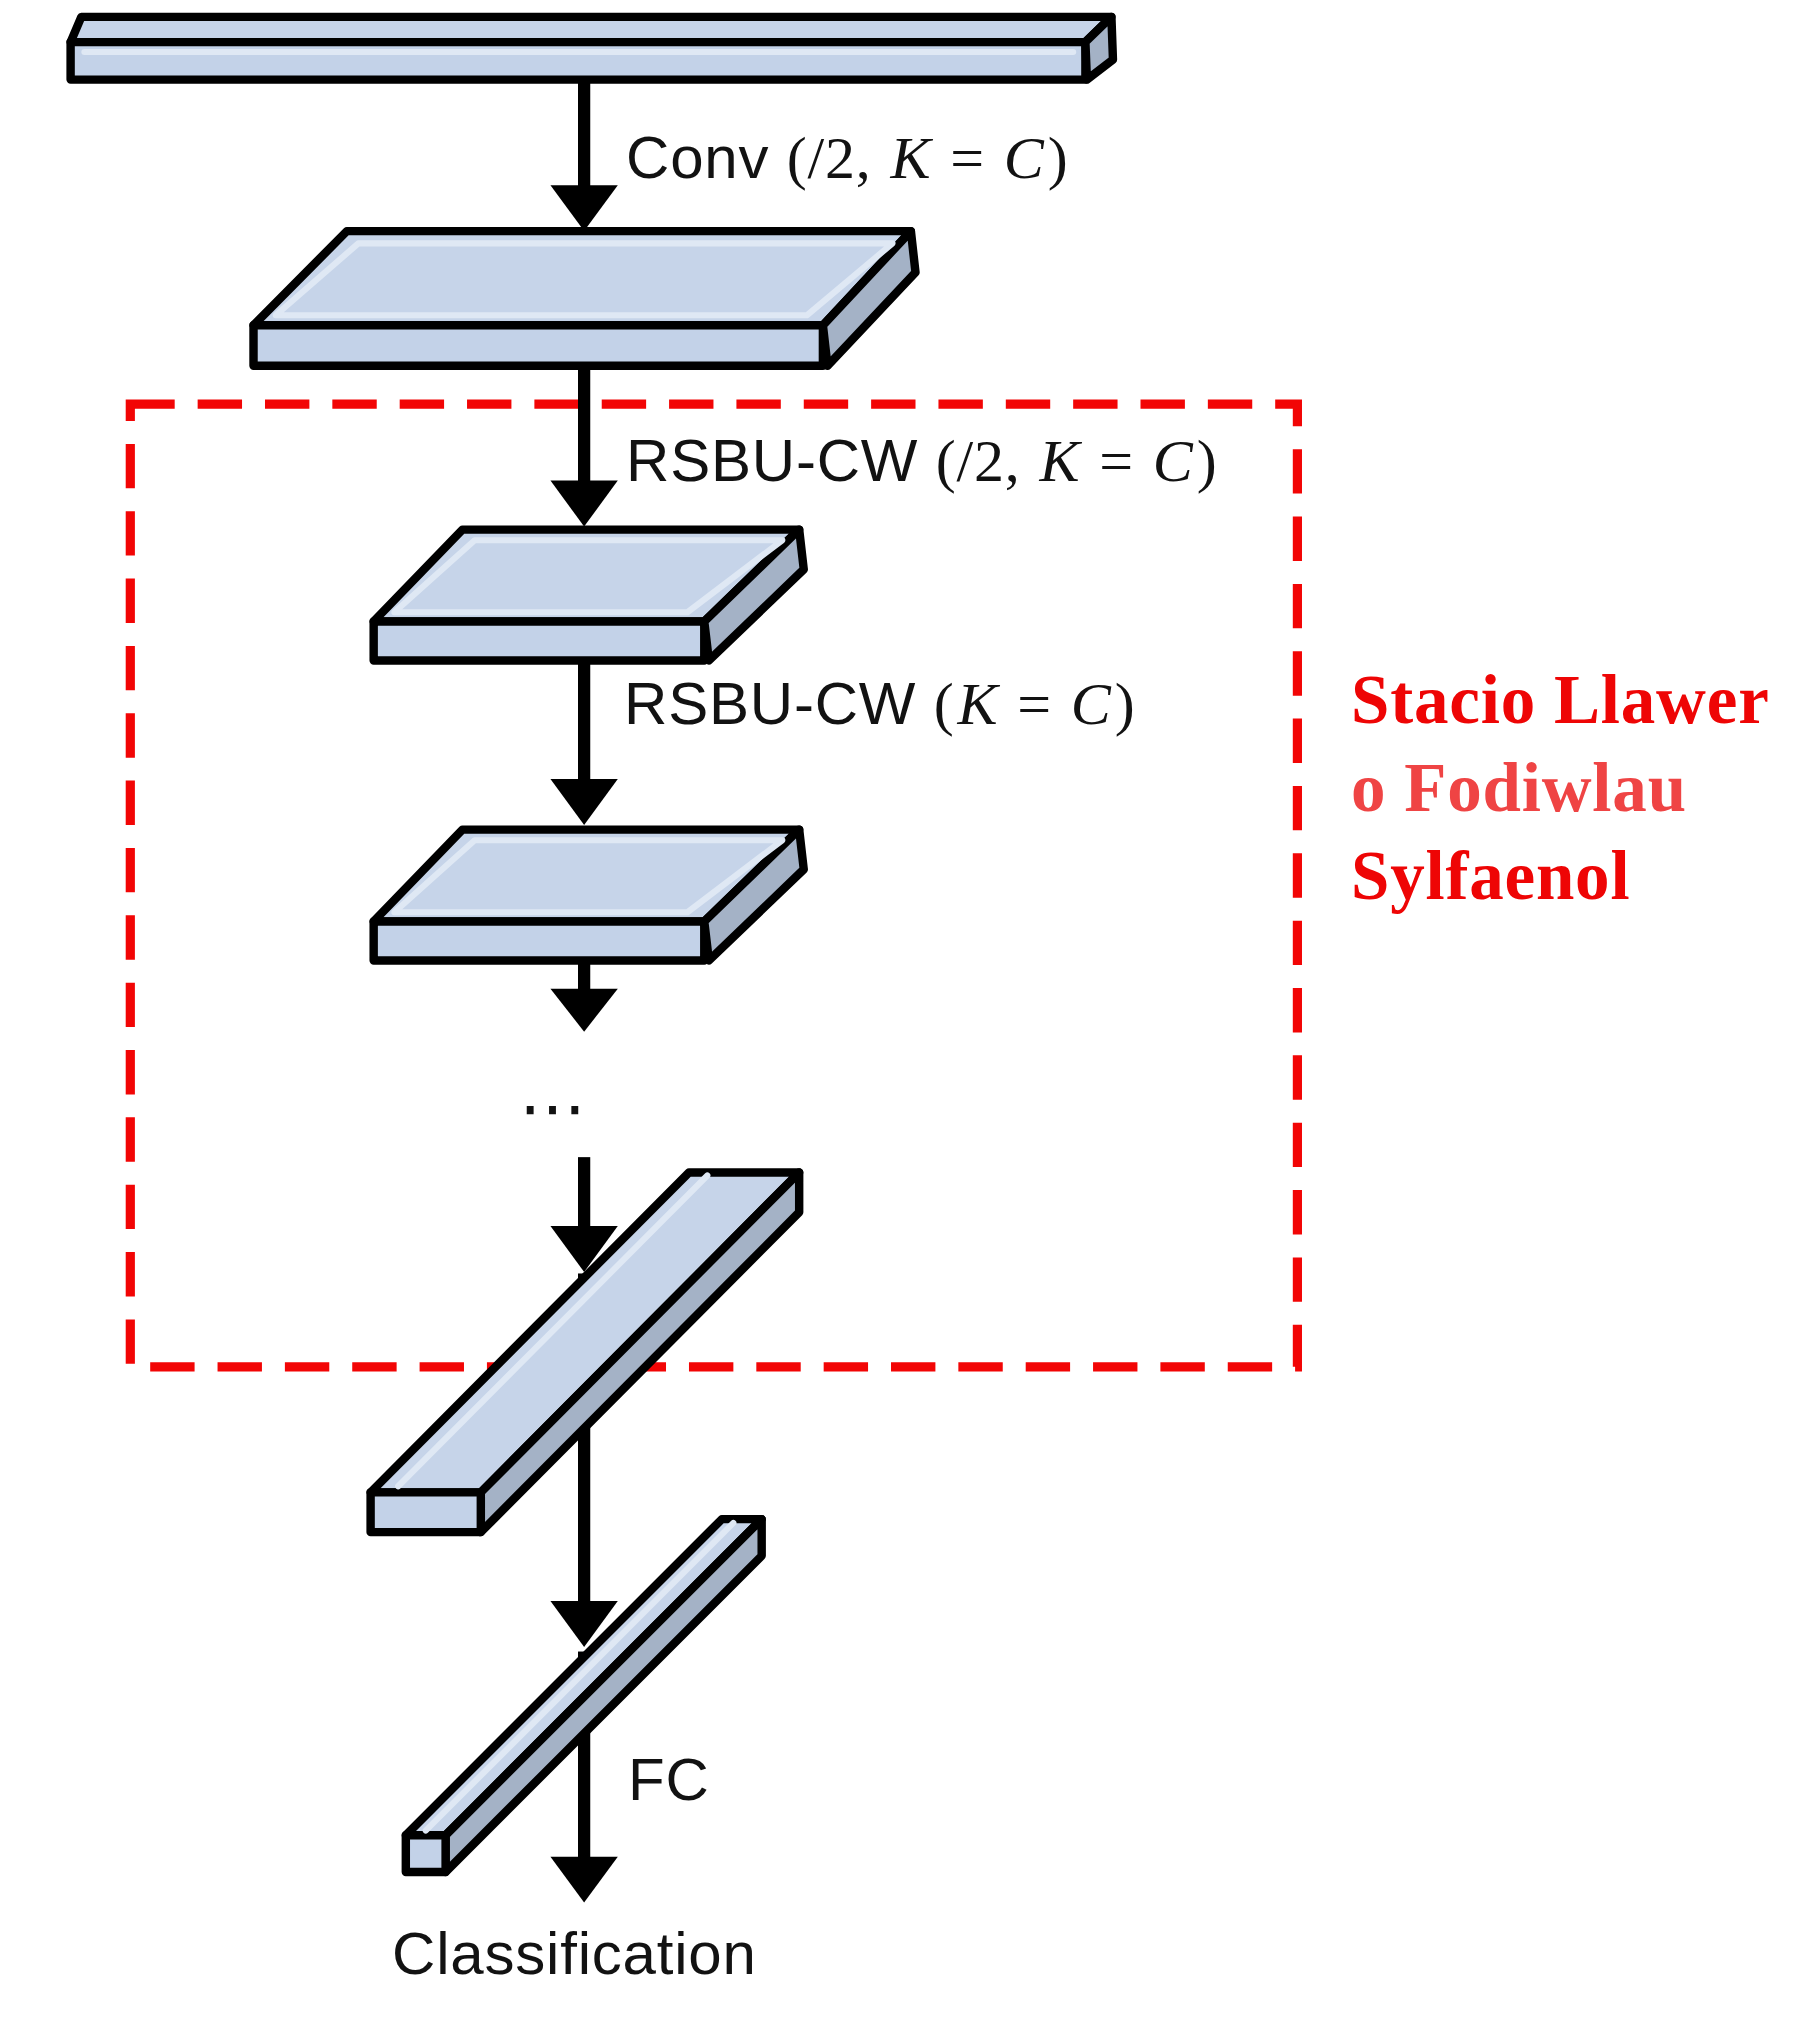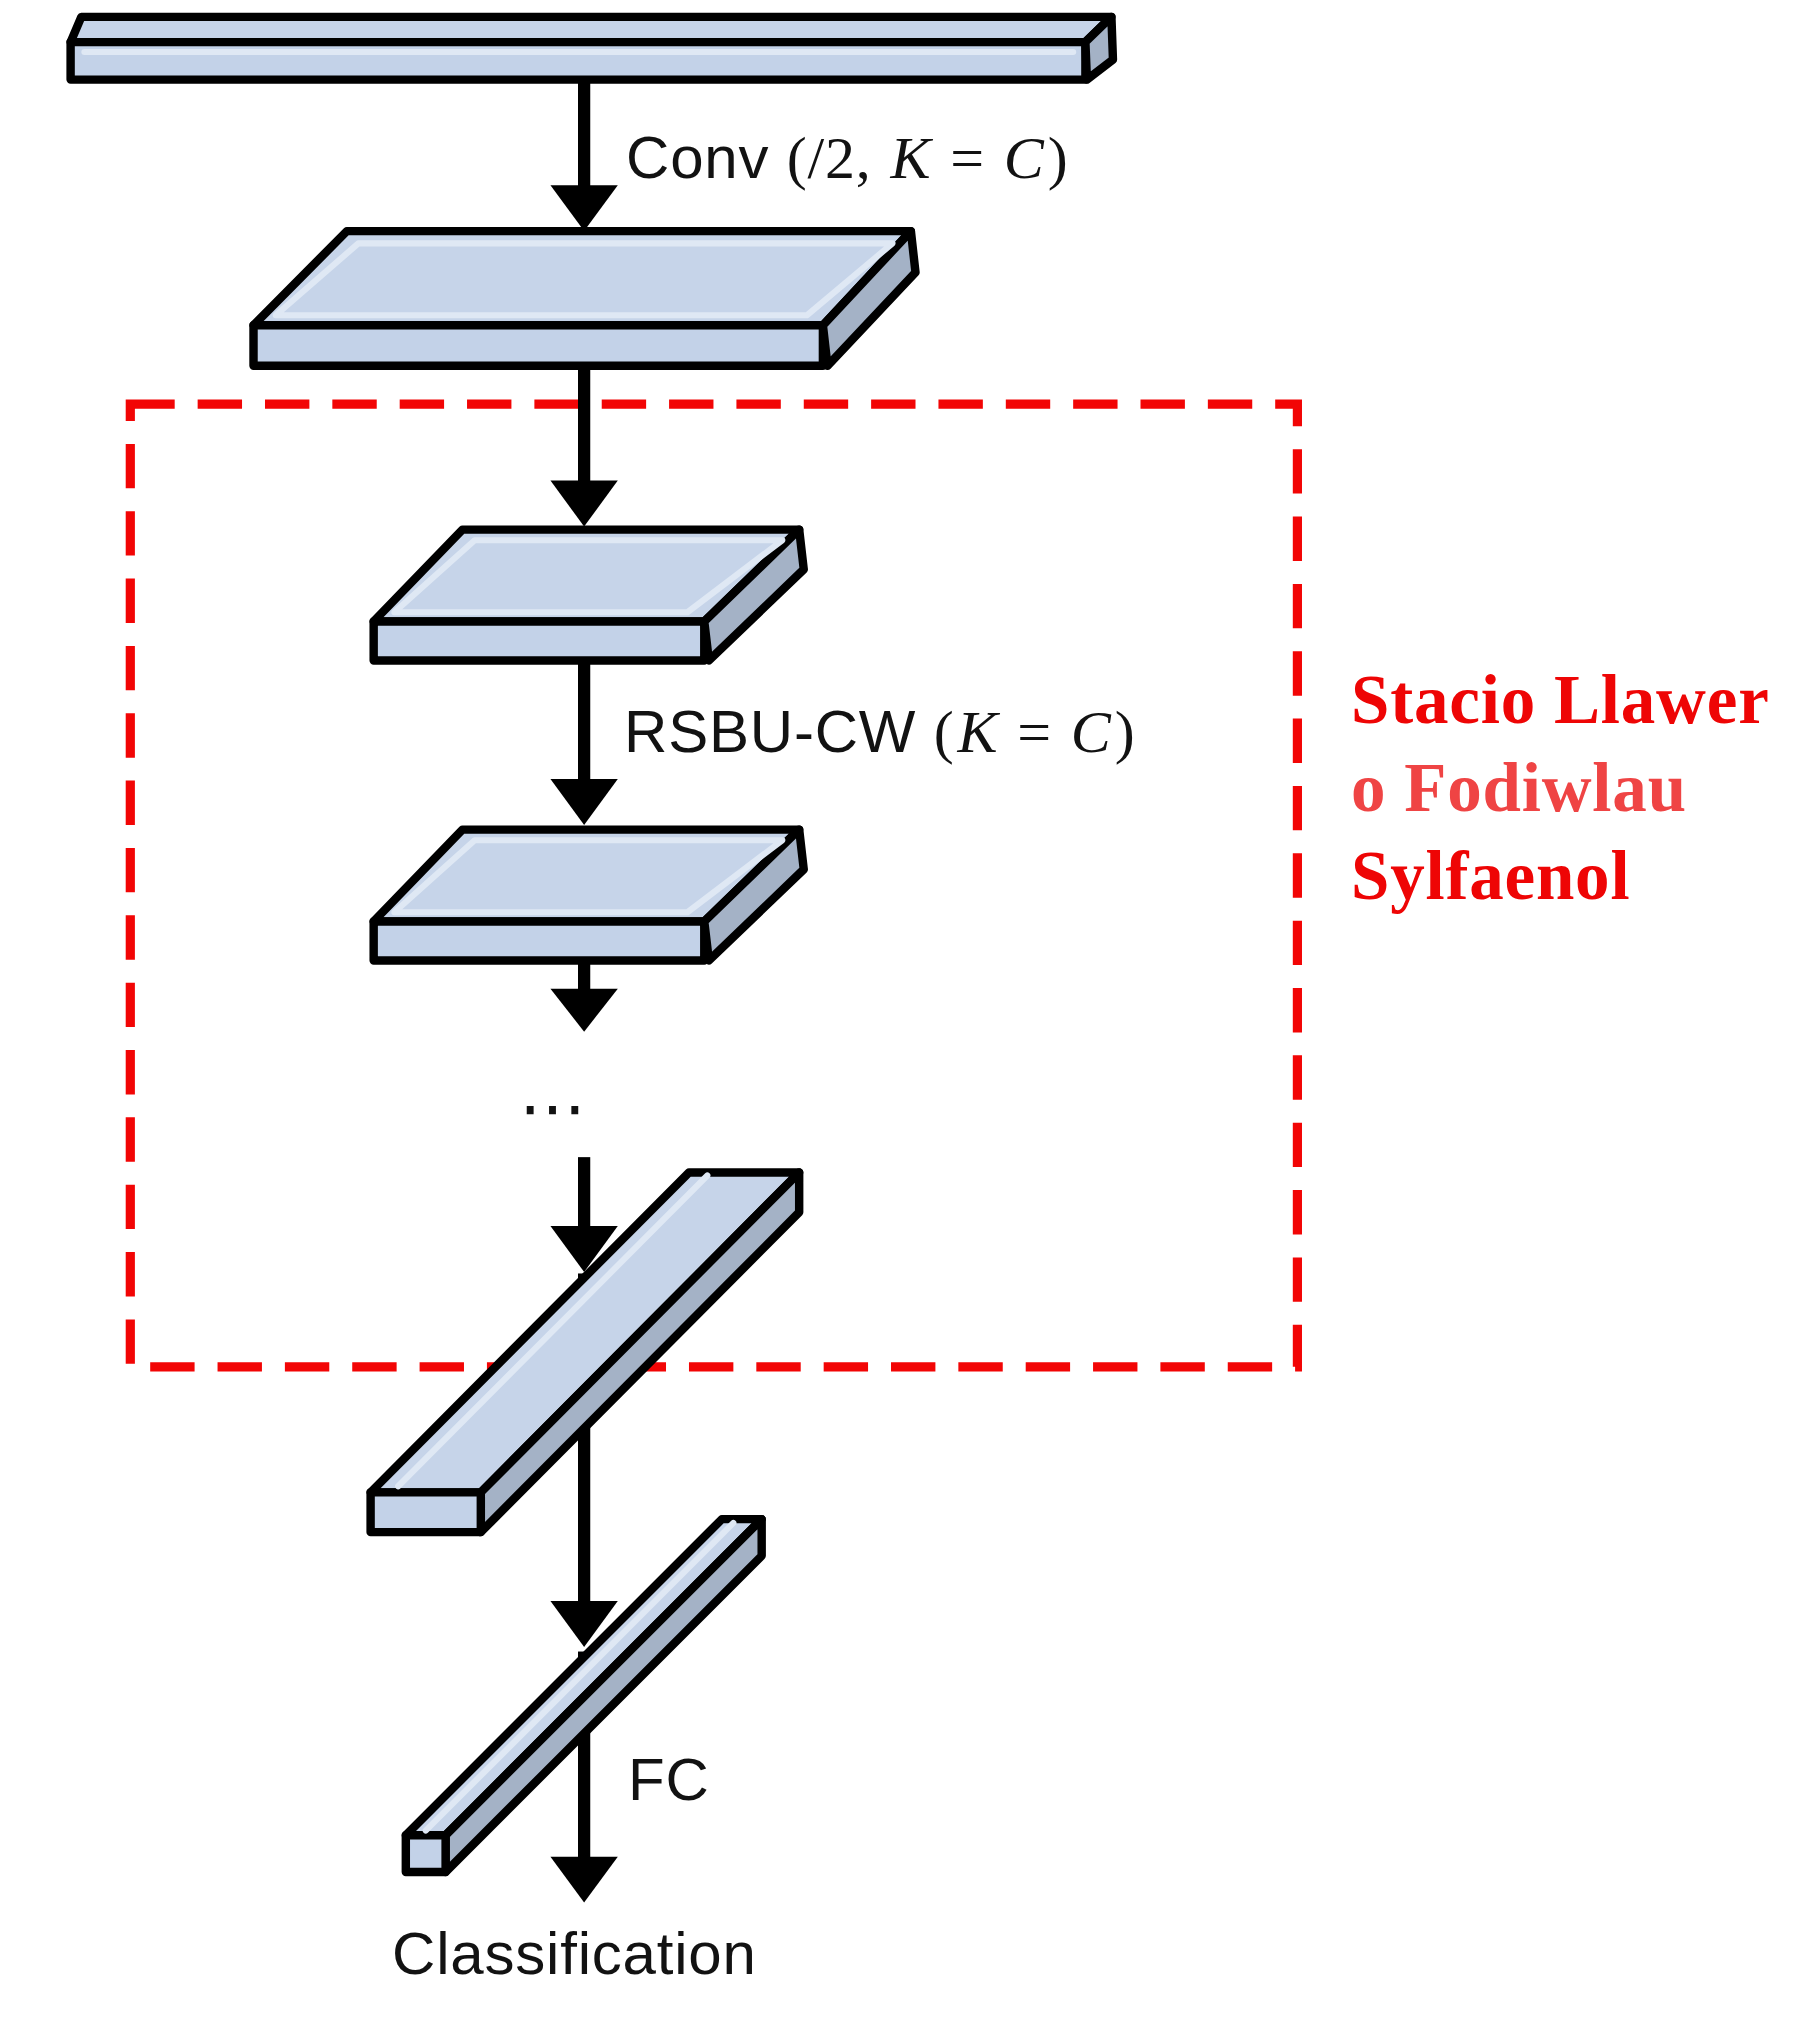--- a/index.html
+++ b/index.html
@@ -122,22 +122,25 @@
       <polygon class="face" points="582,2398 995,1985 995,2033 582,2446" fill="#a4b2c6"></polygon>
       <polygon class="face" points="530,2398 582,2398 582,2446 530,2446" fill="#c3d2e8"></polygon>
       <line class="hl" x1="556" y1="2392" x2="958" y2="1990"></line>
     </g>
   </svg>
 
   <div class="lbl" style="left:626px; top:158px">
     <span>Conv </span><span class="math"><span>(/2, </span><i>K</i><span> = </span><i>C</i><span>)</span></span>
   </div>
 
+  <div class="lbl" style="left:626px; top:461px">
+    <span>RSBU-CW </span><span class="math"><span>(/2, </span><i>K</i><span> = </span><i>C</i><span>)</span></span>
+  </div>
 
-  <div class="lbl" style="left:624px; top:732px">
+  <div class="lbl" style="left:624px; top:704px">
     <span>RSBU-CW </span><span class="math"><span>(</span><i>K</i><span> = </span><i>C</i><span>)</span></span>
   </div>
 
 
   <div class="lbl dots" style="left:519px; top:1108px">⋯</div>
 
 
 
   <div class="lbl" style="left:628px; top:1779px">FC</div>
 

